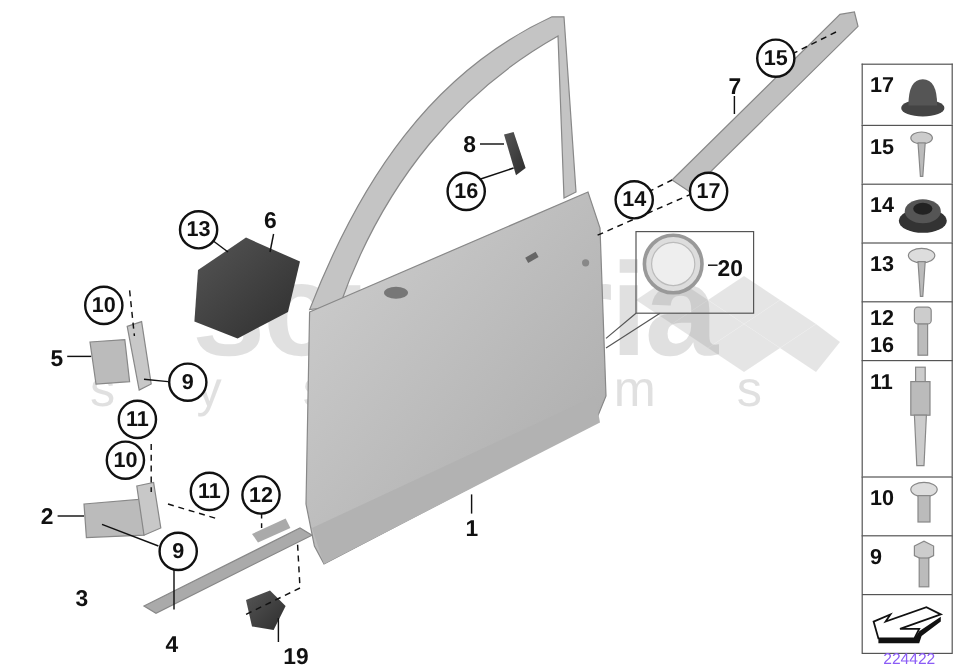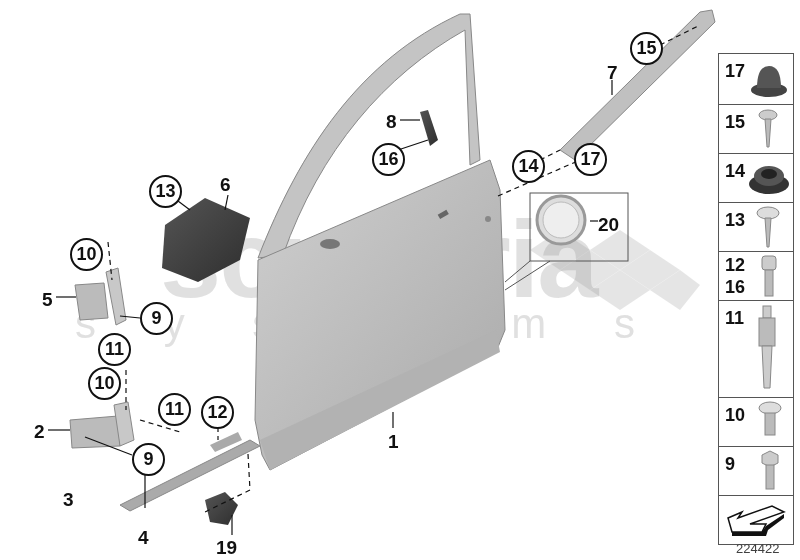--- a/index.html
+++ b/index.html
@@ -4,21 +4,21 @@
 <style>
   html,body{margin:0;padding:0;background:#fff;}
   body{width:800px;height:560px;position:relative;overflow:hidden;font-family:"Liberation Sans",sans-serif;}
   #stage{position:absolute;left:0;top:0;width:800px;height:560px;}
   .callout{position:absolute;font-weight:bold;font-size:19px;color:#111;line-height:1;}
   .circled{position:absolute;width:33px;height:33px;border:2px solid #111;border-radius:50%;background:#fff;display:flex;align-items:center;justify-content:center;font-weight:bold;font-size:18px;color:#111;box-sizing:border-box;}
   .legend{position:absolute;left:718px;top:53px;width:76px;}
   .cell{position:relative;border:1px solid #555;border-bottom:none;background:#fff;}
   .cell:last-child{border-bottom:1px solid #555;}
   .cell .num{position:absolute;left:6px;font-weight:bold;font-size:18px;color:#111;line-height:1;}
-  .footer{position:absolute;left:736px;top:541px;font-size:13px;color:#404040;}
+  .footer{position:absolute;left:736px;top:541px;font-size:13px;color:#8b5cf6;}
   .wm{position:absolute;color:#c8c8c8;font-weight:bold;opacity:.55;}
 </style>
 </head>
 <body>
 
 <div id="stage">
 
   <div class="wm" style="left:160px;top:195px;font-size:110px;letter-spacing:-2px;">scuderia</div>
   <div class="wm" style="left:75px;top:300px;font-size:42px;letter-spacing:28px;font-weight:normal;">s y s t e m s</div>
   <svg width="800" height="560" style="position:absolute;left:0;top:0;opacity:.25">
@@ -119,21 +119,21 @@
   <div class="circled" style="left:88px;top:367px;">10</div>
   <div class="circled" style="left:98px;top:333px;">11</div>
   <div class="circled" style="left:158px;top:393px;">11</div>
   <div class="circled" style="left:201px;top:396px;">12</div>
   <div class="circled" style="left:149px;top:175px;">13</div>
   <div class="circled" style="left:512px;top:150px;">14</div>
   <div class="circled" style="left:630px;top:32px;">15</div>
   <div class="circled" style="left:372px;top:143px;">16</div>
   <div class="circled" style="left:574px;top:143px;">17</div>
   <div class="callout" style="left:598px;top:215px;">20</div>
-  <div class="callout" style="left:216px;top:538px;">19</div>
+  <div class="callout" style="left:236px;top:538px;">19</div>
 
   <div class="legend">
     <div class="cell" style="height:50px;">
       <span class="num" style="top:8px;">17</span>
       <svg width="40" height="40" style="position:absolute;right:4px;top:6px">
           <ellipse cx="20" cy="30" rx="18" ry="7" fill="#444"></ellipse>
           <path d="M8,28 Q8,6 20,6 Q32,6 32,28 Z" fill="#555"></path>
         </svg>
     </div>
     <div class="cell" style="height:48px;">

